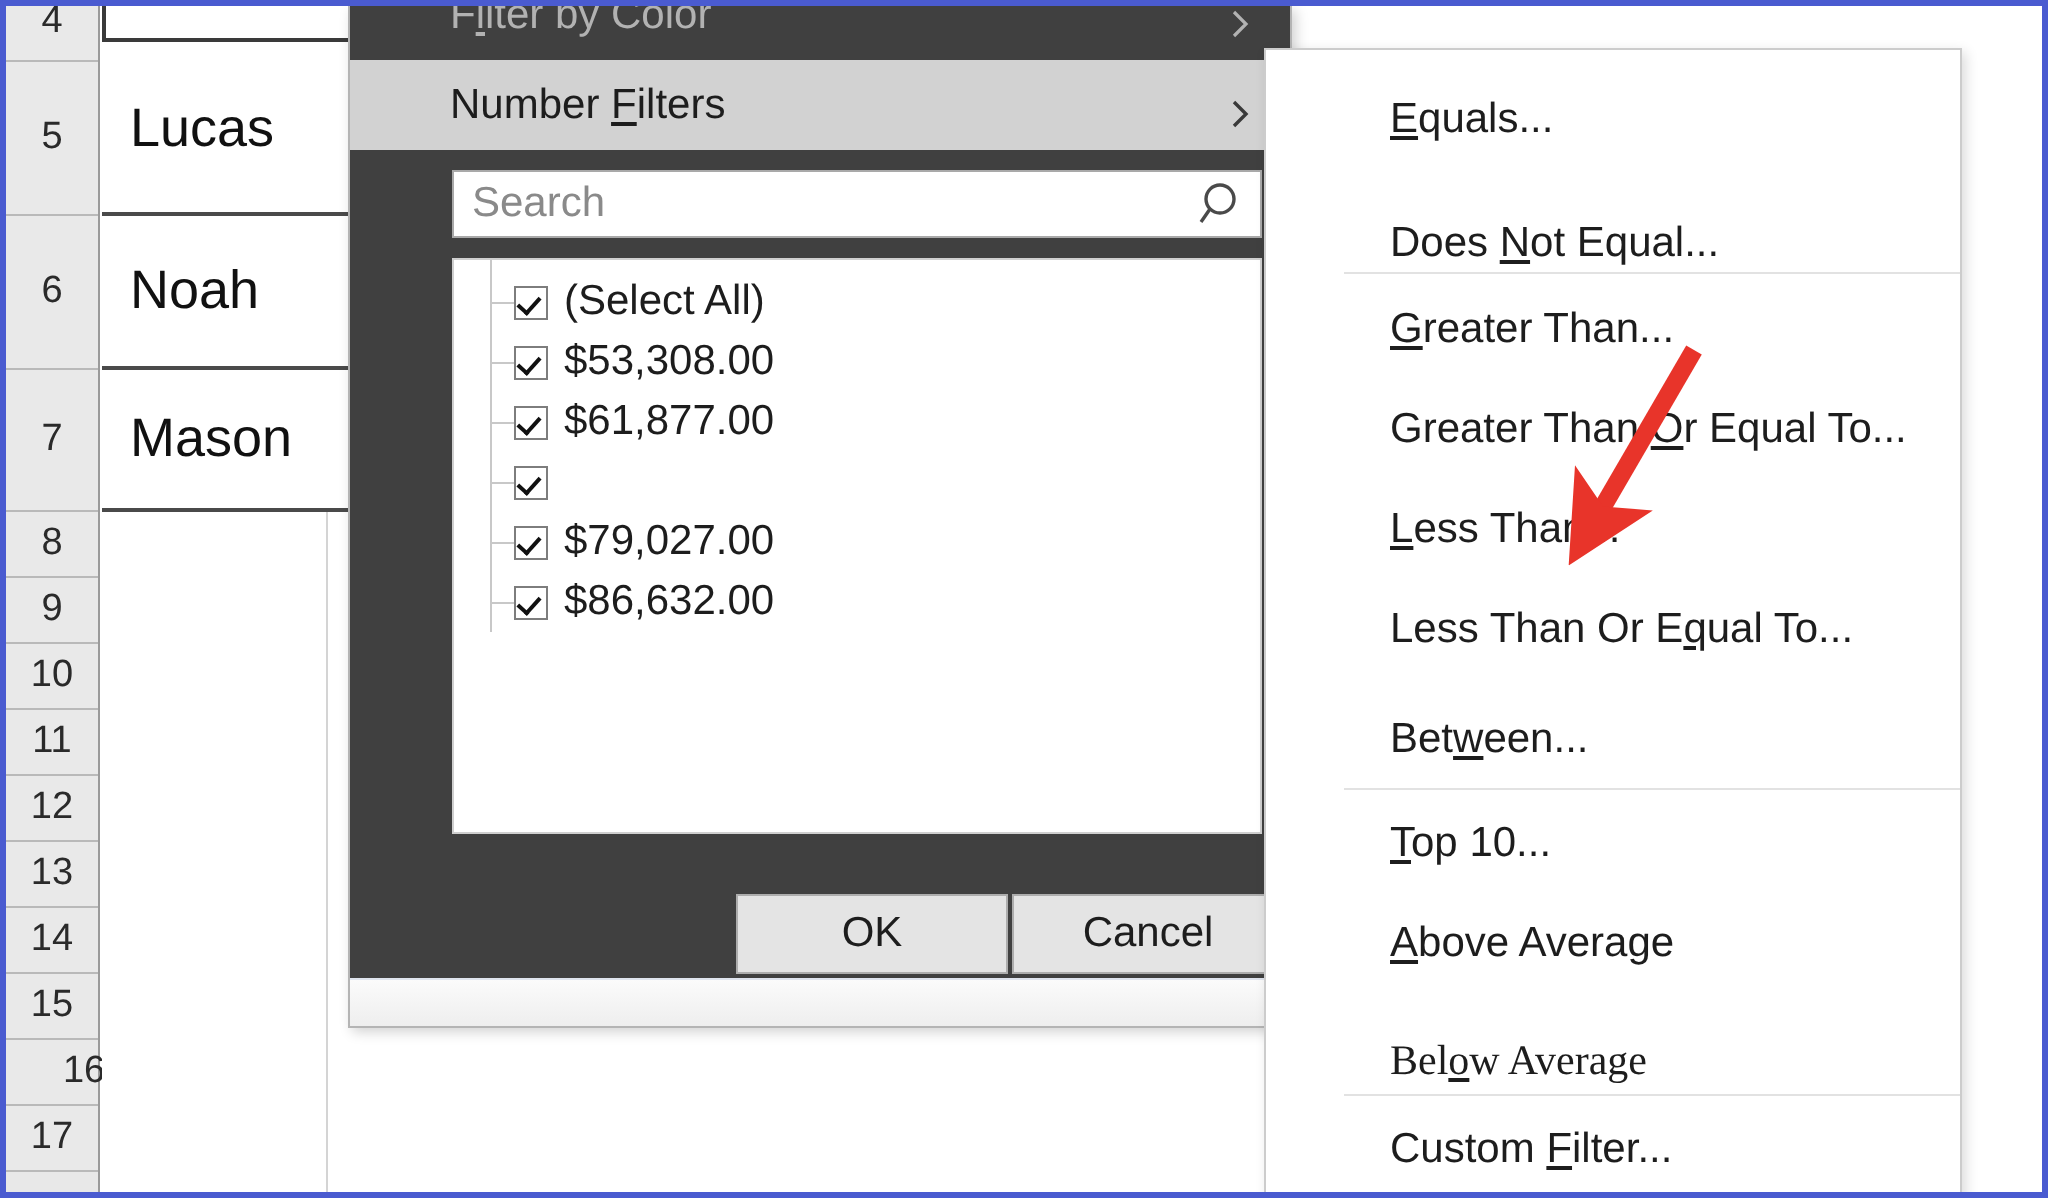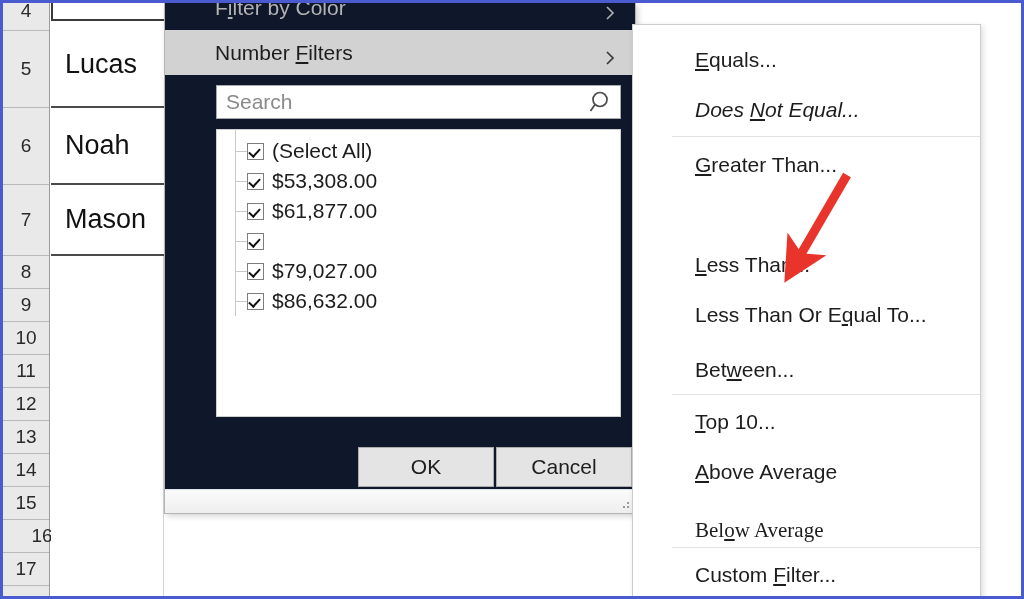--- a/index.html
+++ b/index.html
@@ -78,25 +78,25 @@
   .topcell-border {
     position: absolute;
     box-sizing: border-box;
     border: 2px solid #3a3a3a;
     background: #ffffff;
   }
 
   
   .filter-panel {
     position: absolute;
-    left: 161px;
+    left: 171px;
     top: 0px;
     width: 472px;
     height: 511px;
-    background: #0f172a;
+    background: #404040;
     border: 1px solid #b4b4b4;
     border-top: none;
     box-sizing: border-box;
     box-shadow: 2px 2px 6px rgba(0,0,0,0.18);
   }
   .menu-row {
     position: absolute;
     left: 0;
     width: 470px;
     height: 45px;
@@ -399,30 +399,33 @@
       </div>
     </div>
   </div>
 
   <div class="submenu">
 
     <div class="sub-item" style="top:10px;">
       <span><span class="acc">E</span>quals...</span>
     </div>
 
-    <div class="sub-item" style="top:60px;font-style:italic;">
+    <div class="sub-item" style="top:72px;">
       <span>Does <span class="acc">N</span>ot Equal...</span>
     </div>
 
     <div class="sub-sep" style="top:111px;"></div>
 
     <div class="sub-item" style="top:115px;">
       <span><span class="acc">G</span>reater Than...</span>
     </div>
 
+    <div class="sub-item" style="top:165px;">
+      <span>Greater Than <span class="acc">O</span>r Equal To...</span>
+    </div>
 
     <div class="sub-item" style="top:215px;">
       <span><span class="acc">L</span>ess Than...</span>
     </div>
 
     <div class="sub-item" style="top:265px;">
       <span>Less Than Or E<span class="acc">q</span>ual To...</span>
     </div>
 
     <div class="sub-item" style="top:320px;">

